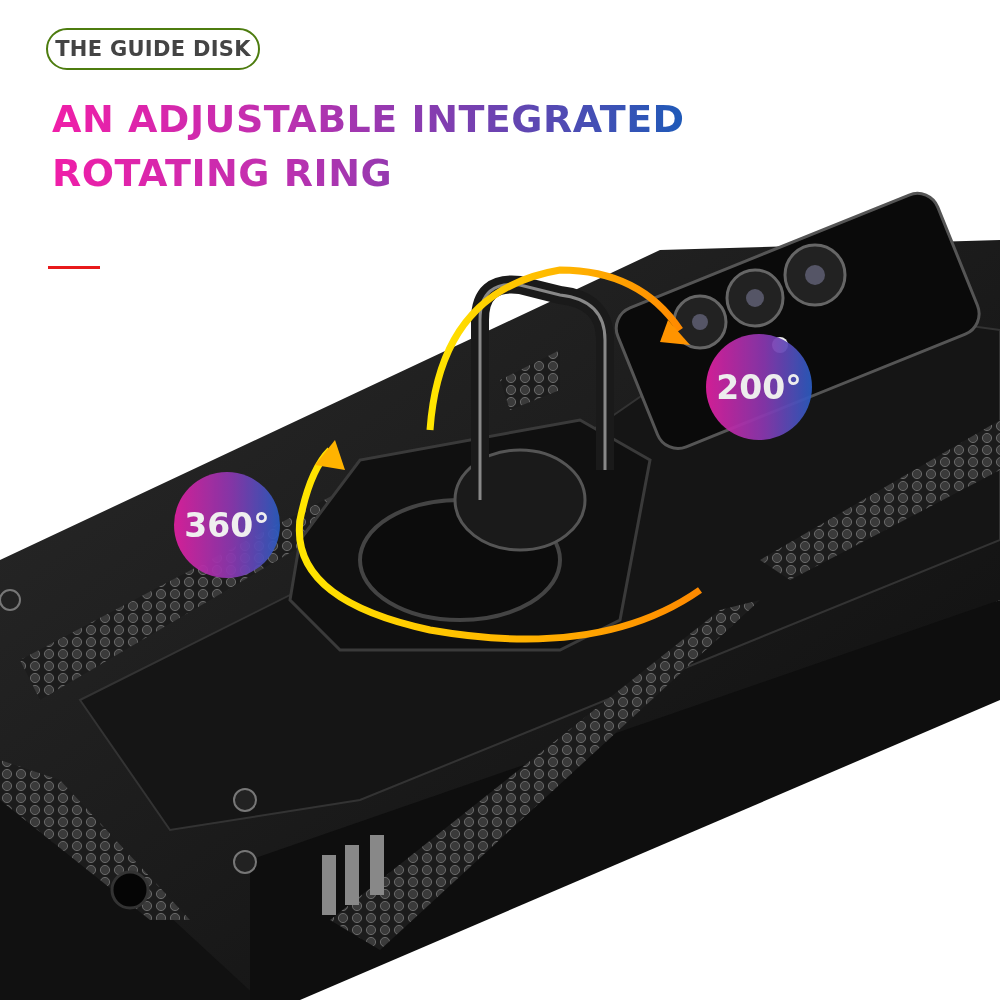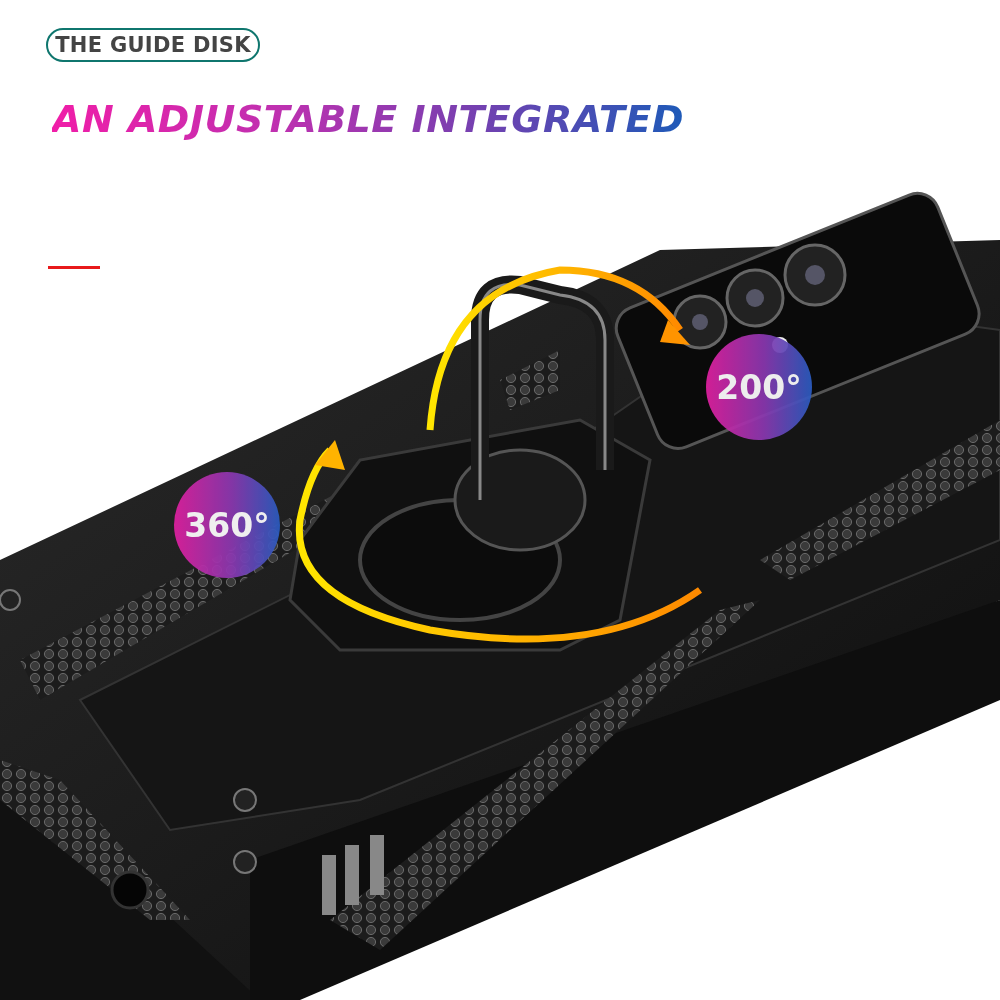--- a/index.html
+++ b/index.html
@@ -1,34 +1,35 @@
 <!DOCTYPE html>
 <html><head>
 <meta charset="utf-8">
 <style>
   html,body{margin:0;padding:0;background:#fff;}
   body{width:1000px;height:1000px;position:relative;overflow:hidden;font-family:"DejaVu Sans",sans-serif;}
-  .pill{position:absolute;left:46px;top:28px;width:214px;height:34px;border:2px solid #0f766e;border-radius:22px;box-sizing:border-box;display:flex;align-items:center;justify-content:center;color:#444;font-weight:bold;font-size:21px;letter-spacing:0.3px;}
+  .pill{position:absolute;left:46px;top:28px;width:214px;height:42px;border:2px solid #4d7c0f;border-radius:22px;box-sizing:border-box;display:flex;align-items:center;justify-content:center;color:#444;font-weight:bold;font-size:21px;letter-spacing:0.3px;}
   .headline{position:absolute;left:52px;top:92px;margin:0;font-family:"DejaVu Sans",sans-serif;font-weight:bold;font-size:38px;line-height:54px;letter-spacing:0.5px;
-    background:linear-gradient(90deg,#f01ea8 0%,#c030b0 35%,#7a3fb0 65%,#1e5ab8 100%);-webkit-background-clip:text;background-clip:text;color:transparent;font-style:italic;}
+    background:linear-gradient(90deg,#f01ea8 0%,#c030b0 35%,#7a3fb0 65%,#1e5ab8 100%);-webkit-background-clip:text;background-clip:text;color:transparent;}
   .headline span{display:block;white-space:nowrap;}
   .redbar{position:absolute;left:48px;top:266px;width:52px;height:3px;background:#e8191b;}
   .scene{position:absolute;left:0;top:0;width:1000px;height:1000px;}
   .badge{position:absolute;width:106px;height:106px;border-radius:50%;display:flex;align-items:center;justify-content:center;
     background:linear-gradient(90deg,#e020a0 0%,#8a38b0 55%,#2a5cc0 100%);color:#fff;font-weight:bold;font-size:33px;opacity:0.93;}
   .badge-100{left:706px;top:334px;}
   .badge-360{left:174px;top:472px;}
 </style>
 </head>
 <body>
 
 <div class="pill">THE GUIDE DISK</div>
 
 <h1 class="headline">
   <span>AN ADJUSTABLE INTEGRATED</span>
+  <span>ROTATING RING</span>
 </h1>
 
 <div class="redbar"></div>
 
 <svg class="scene" viewBox="0 0 1000 1000" xmlns="http://www.w3.org/2000/svg">
   <defs>
     <linearGradient id="caseG" x1="0" y1="0" x2="1" y2="1">
       <stop offset="0" stop-color="#2a2a2a"></stop>
       <stop offset="1" stop-color="#0c0c0c"></stop>
     </linearGradient>

